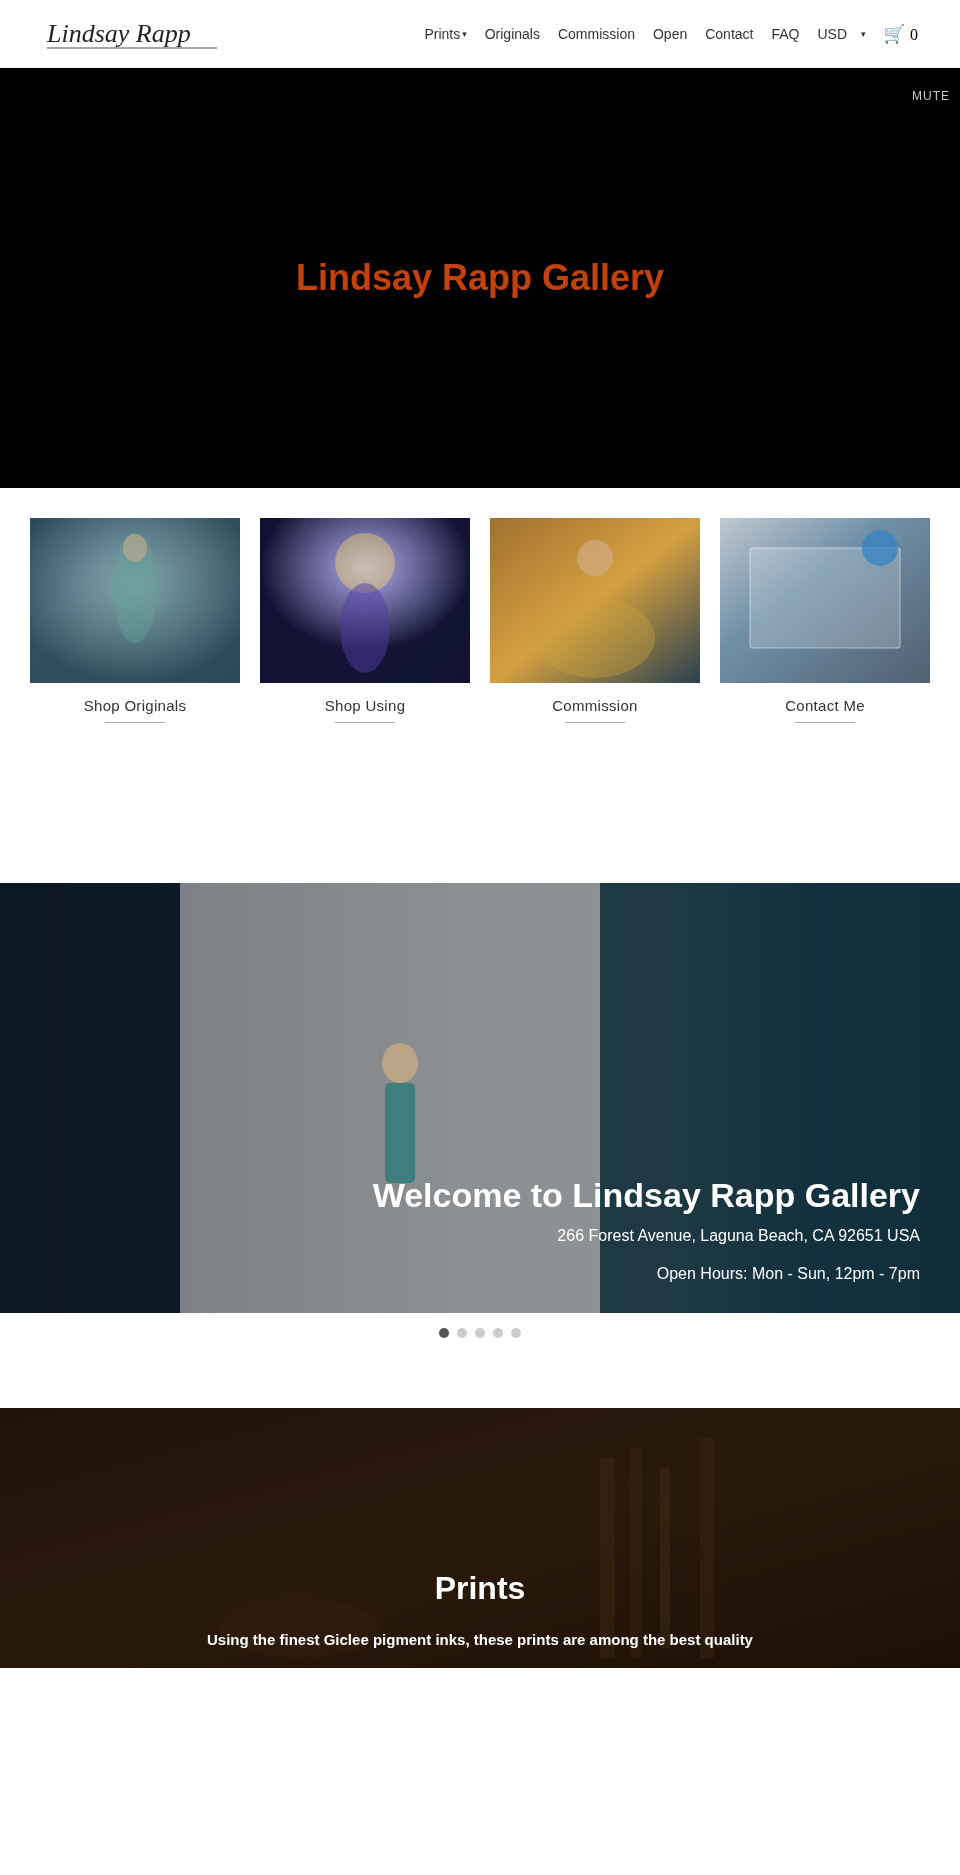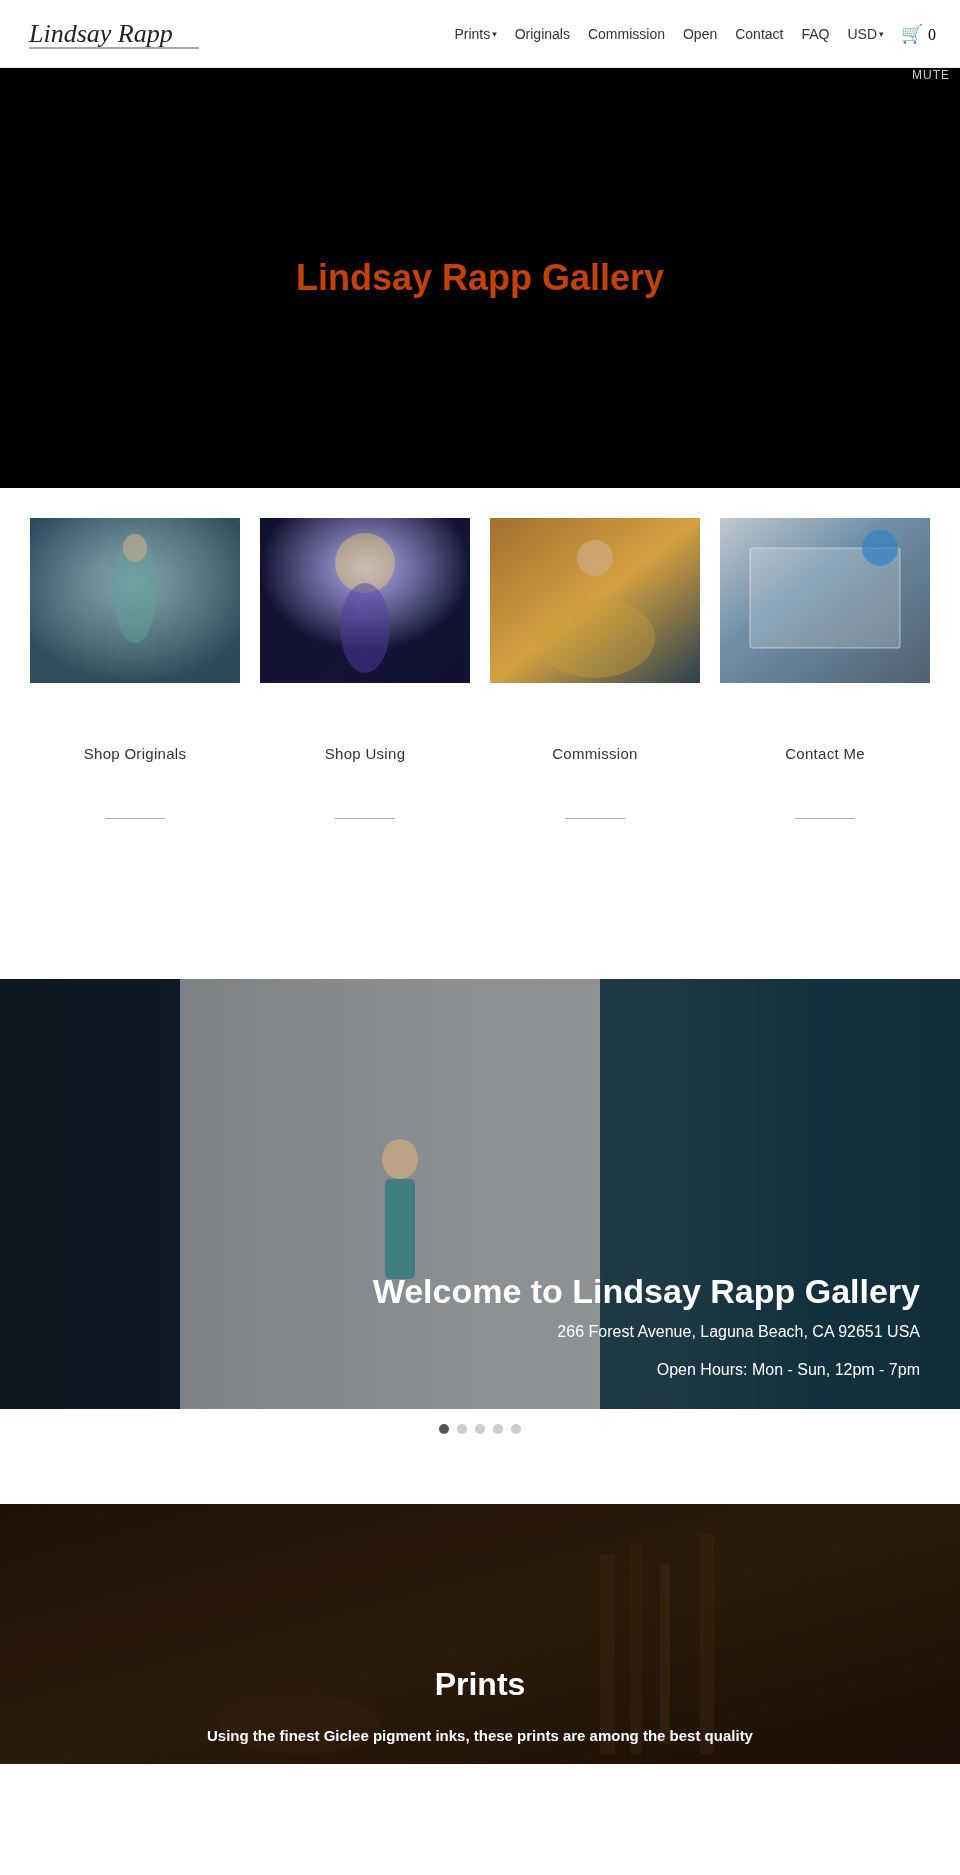--- a/index.html
+++ b/index.html
@@ -3,21 +3,21 @@
   <meta charset="utf-8">
   <style>
     * { margin: 0; padding: 0; box-sizing: border-box; }
     body { font-family: Georgia, serif; background: #fff; width: 960px; }
 
     
     nav {
       display: flex;
       align-items: center;
       justify-content: space-between;
-      padding: 10px 24px;
+      padding: 10px 42px;
       background: #fff;
       border-bottom: 1px solid #eee;
       position: relative;
       z-index: 10;
     }
     .nav-links {
       display: flex;
       align-items: center;
       gap: 18px;
       list-style: none;
@@ -43,21 +43,21 @@
     .hero-title {
       color: #c2410c;
       font-size: 36px;
       font-weight: bold;
       text-align: center;
       font-family: Arial, sans-serif;
       z-index: 2;
     }
     .mute-btn {
       position: absolute;
-      top: 0;
+      top: 21px;
       right: 10px;
       color: #ccc;
       font-size: 12px;
       font-family: Arial, sans-serif;
       letter-spacing: 1px;
       cursor: pointer;
     }
 
     
     .shop-grid {
@@ -67,21 +67,20 @@
       padding: 30px 20px 20px;
       background: #fff;
     }
     .shop-item {
       width: 220px;
       display: flex;
       flex-direction: column;
       align-items: center;
       cursor: pointer;
       margin: 0 5px;
-      gap: 48px;
     }
     .shop-item-img-placeholder {
       width: 210px;
       height: 165px;
       display: flex;
       align-items: center;
       justify-content: center;
       font-size: 12px;
       color: #666;
       overflow: hidden;
@@ -224,21 +223,21 @@
         <span>Prints</span>
         <span style="font-size:9px;">▾</span>
       </a>
     </li>
     <li><a href="#">Originals</a></li>
     <li><a href="#">Commission</a></li>
     <li><a href="#">Open</a></li>
     <li><a href="#">Contact</a></li>
     <li><a href="#">FAQ</a></li>
     <li>
-      <a href="#" style="display:flex;align-items:center;gap:2px;">
+      <a href="#" style="display:flex;align-items:center;gap:14px;">
         <span>USD</span>
         <span style="font-size:9px;">▾</span>
       </a>
     </li>
     <li>
       <span class="cart-icon">🛒</span>
       <span>0</span>
     </li>
   </ul>
 </nav>

